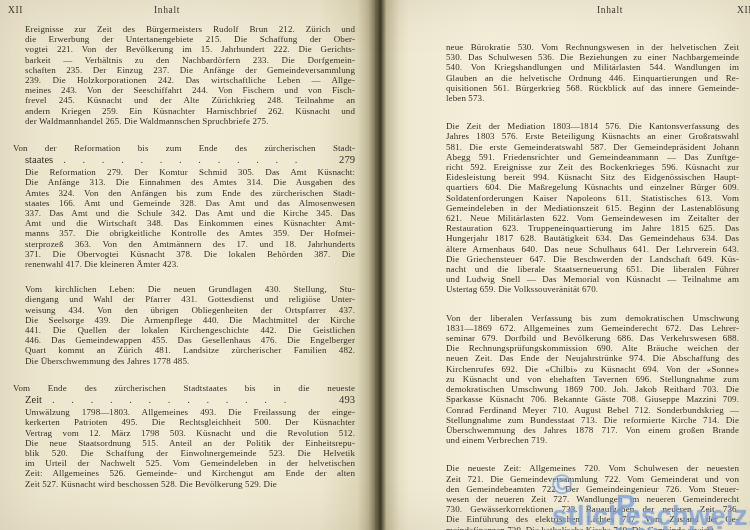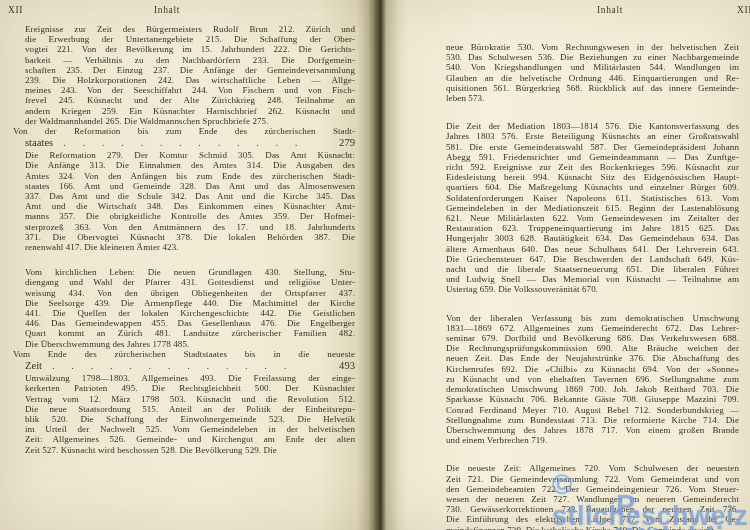--- a/index.html
+++ b/index.html
@@ -34,21 +34,21 @@
   .textcol{position:absolute;top:24px;}
   #left-col{left:13px;width:342px;}
   #right-col{left:446px;width:293px;}
 
   .tline{font-size:9px;line-height:10.2px;text-align:justify;text-align-last:justify;
     letter-spacing:0.1px;}
   .tline.lastline{text-align-last:left;}
   .para{padding-left:12px;margin-top:15px;}
   #right-col .para{padding-left:0;margin-top:18px;}
   .textcol > :first-child{margin-top:0;}
-  .heading{font-size:10.6px;line-height:13px;}
+  .heading{margin-top:17px;font-size:10.6px;line-height:13px;}
   .heading + .para{margin-top:1px;}
   .heading .hline1{text-align:justify;text-align-last:justify;}
   .hline2{display:flex;align-items:baseline;padding-left:12px;font-family:Liberation Serif, serif;}
   .hline2 .dots{flex:1;overflow:hidden;white-space:nowrap;word-spacing:14px;margin:0 6px 0 10px;color:#403d33;}
   .hline2 .pnum{flex:0 0 auto;}
 
   .wm{position:absolute;font-family:"Liberation Sans","DejaVu Sans",sans-serif;font-weight:bold;
     color:rgba(128,165,224,0.72);text-shadow:0 0 2px rgba(128,165,224,0.38);pointer-events:none;}
   #wm1{left:552px;top:470px;font-size:27px;letter-spacing:0.5px;}
   #wm2{left:616px;top:489px;font-size:29px;letter-spacing:1px;}
@@ -141,33 +141,33 @@
       <div class="tline">Jahres 1803 576. Erste Beteiligung Küsnachts an einer Großratswahl</div>
       <div class="tline">581. Die erste Gemeinderatswahl 587. Der Gemeindepräsident Johann</div>
       <div class="tline">Abegg 591. Friedensrichter und Gemeindeammann — Das Zunftge-</div>
       <div class="tline">richt 592. Ereignisse zur Zeit des Bockenkrieges 596. Küsnacht zur</div>
       <div class="tline">Eidesleistung bereit 994. Küsnacht Sitz des Eidgenössischen Haupt-</div>
       <div class="tline">quartiers 604. Die Maßregelung Küsnachts und einzelner Bürger 609.</div>
       <div class="tline">Soldatenforderungen Kaiser Napoleons 611. Statistisches 613. Vom</div>
       <div class="tline">Gemeindeleben in der Mediationszeit 615. Beginn der Lastenablösung</div>
       <div class="tline">621. Neue Militärlasten 622. Vom Gemeindewesen im Zeitalter der</div>
       <div class="tline">Restauration 623. Truppeneinquartierung im Jahre 1815 625. Das</div>
-      <div class="tline">Hungerjahr 3003 628. Bautätigkeit 634. Das Gemeindehaus 634. Das</div>
+      <div class="tline">Hungerjahr 1817 628. Bautätigkeit 634. Das Gemeindehaus 634. Das</div>
       <div class="tline">ältere Armenhaus 640. Das neue Schulhaus 641. Der Lehrverein 643.</div>
       <div class="tline">Die Griechensteuer 647. Die Beschwerden der Landschaft 649. Küs-</div>
       <div class="tline">nacht und die liberale Staatserneuerung 651. Die liberalen Führer</div>
       <div class="tline">und Ludwig Snell — Das Memorial von Küsnacht — Teilnahme am</div>
       <div class="tline lastline">Ustertag 659. Die Volkssouveränität 670.</div>
     </div>
     <div class="para">
       <div class="tline">Von der liberalen Verfassung bis zum demokratischen Umschwung</div>
       <div class="tline">1831—1869 672. Allgemeines zum Gemeinderecht 672. Das Lehrer-</div>
       <div class="tline">seminar 679. Dorfbild und Bevölkerung 686. Das Verkehrswesen 688.</div>
       <div class="tline">Die Rechnungsprüfungskommission 690. Alte Bräuche weichen der</div>
-      <div class="tline">neuen Zeit. Das Ende der Neujahrstrünke 376. Die Abschaffung des</div>
+      <div class="tline">neuen Zeit. Das Ende der Neujahrstrünke 974. Die Abschaffung des</div>
       <div class="tline">Kirchenrufes 692. Die «Chilbi» zu Küsnacht 694. Von der «Sonne»</div>
       <div class="tline">zu Küsnacht und von ehehaften Tavernen 696. Stellungnahme zum</div>
       <div class="tline">demokratischen Umschwung 1869 700. Joh. Jakob Reithard 703. Die</div>
       <div class="tline">Sparkasse Küsnacht 706. Bekannte Gäste 708. Giuseppe Mazzini 709.</div>
       <div class="tline">Conrad Ferdinand Meyer 710. August Bebel 712. Sonderbundskrieg —</div>
       <div class="tline">Stellungnahme zum Bundesstaat 713. Die reformierte Kirche 714. Die</div>
       <div class="tline">Überschwemmung des Jahres 1878 717. Von einem großen Brande</div>
       <div class="tline lastline">und einem Verbrechen 719.</div>
     </div>
     <div class="para">

